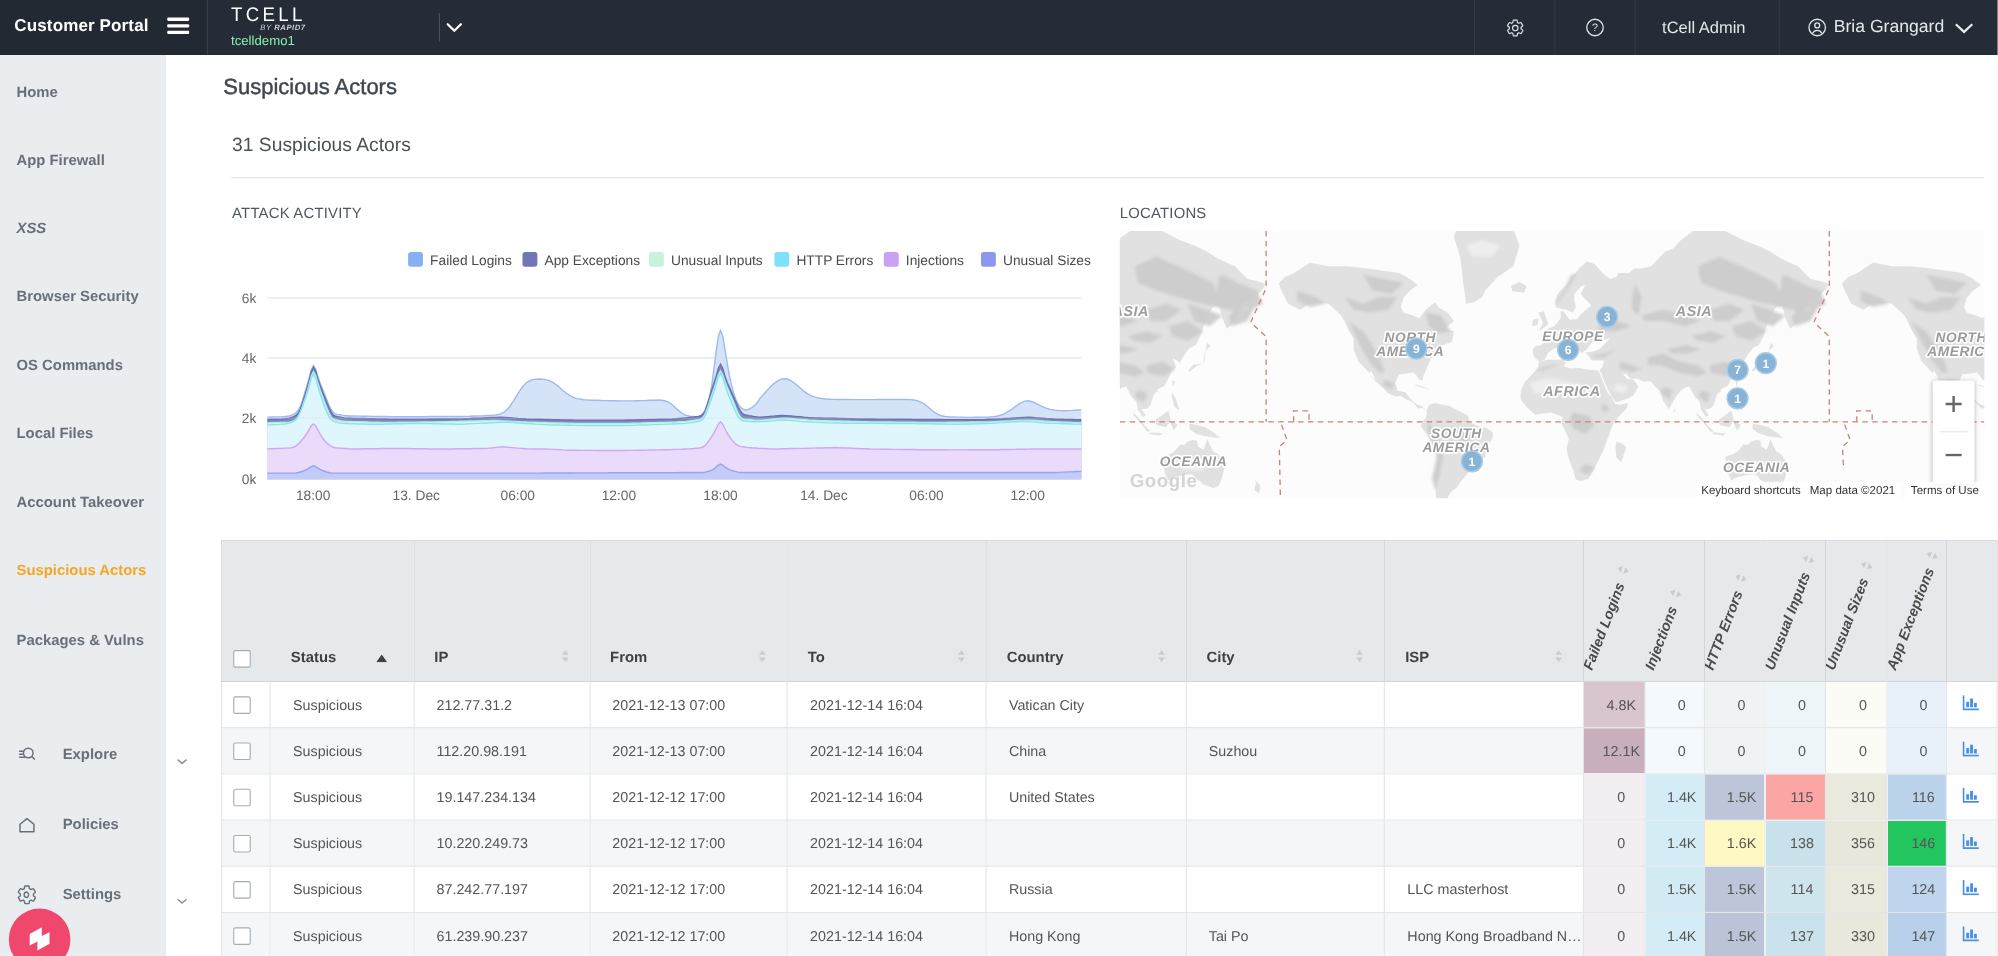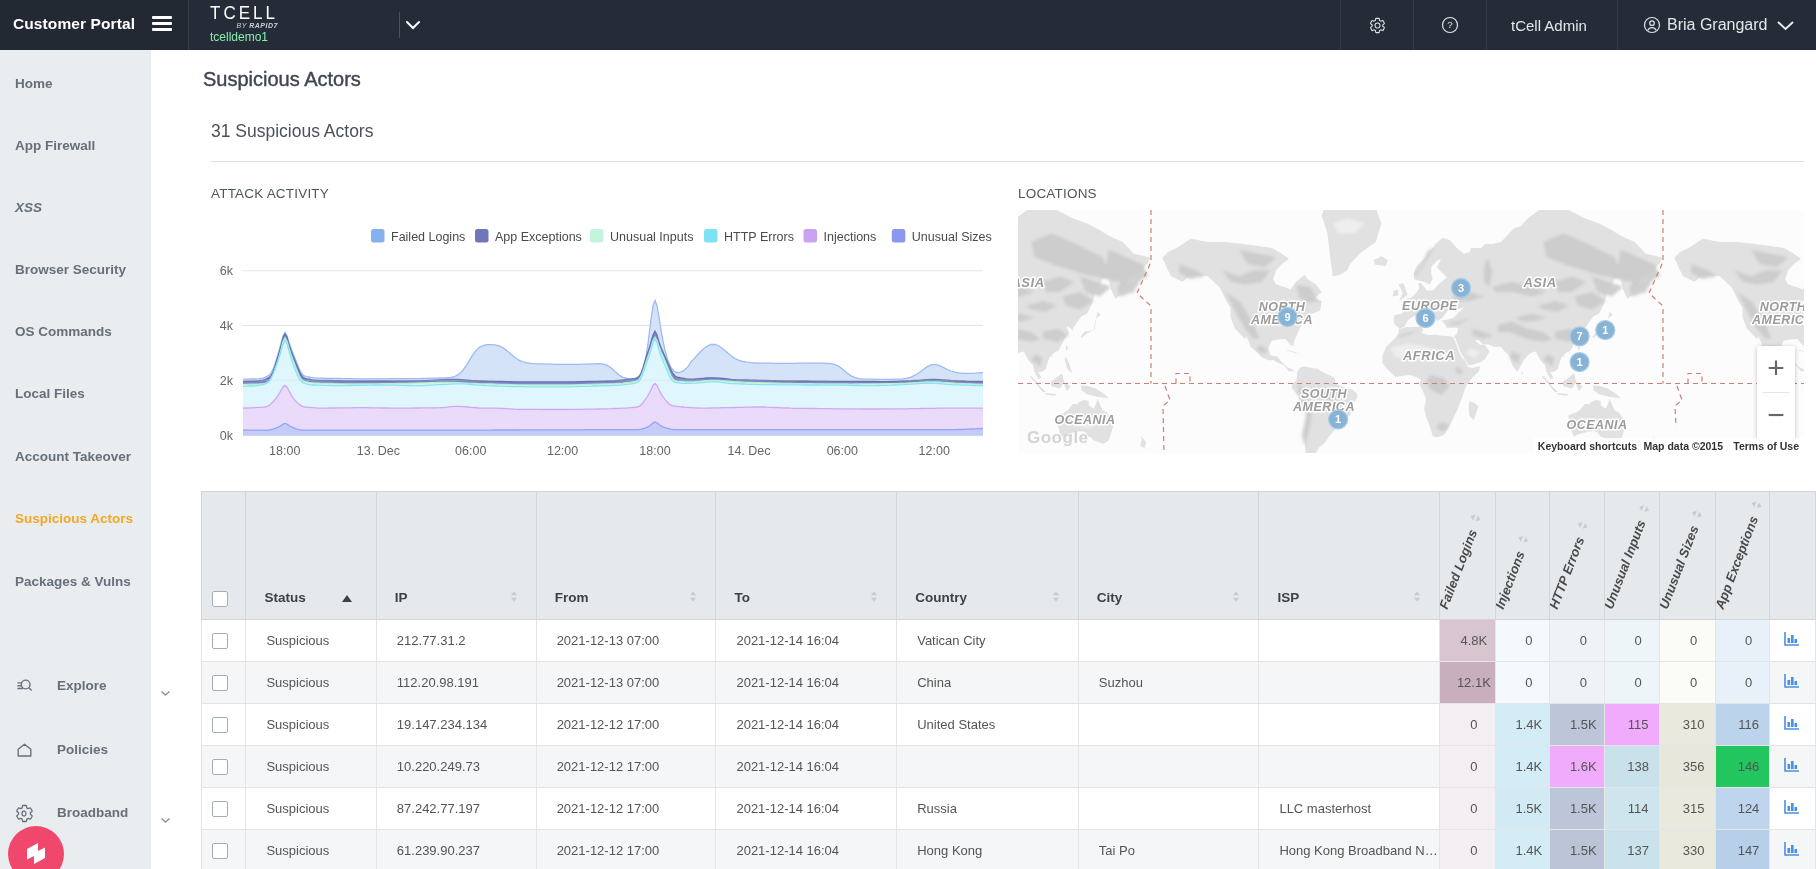--- a/index.html
+++ b/index.html
@@ -27,21 +27,21 @@
 .divider{position:absolute;left:210px;top:161px;width:1594px;height:1px;background:#e2e2e2}
 .label{position:absolute;font-size:13.5px;color:#4e565e;letter-spacing:0.2px}
 .chartsvg{position:absolute}
 .legt{font-size:12.5px;fill:#4a4a4a}
 .maplab{fill:#9b9b9b;font-style:italic;font-weight:bold;letter-spacing:0.5px;stroke:#ffffff;stroke-width:3px;paint-order:stroke;stroke-linejoin:round}
 .axlab{font-size:12.5px;fill:#666}
 .mapbox{position:absolute;left:1018px;top:210px;width:786px;height:243px}
 .zoomctl{position:absolute;left:739px;top:136px;width:38px;height:94px;background:#fff;box-shadow:0 1px 4px rgba(0,0,0,0.25);border-radius:2px;text-align:center}
 .zplus,.zminus{height:46px;font-size:30px;color:#666;line-height:44px;font-weight:400}
 .zsep{height:1px;background:#e6e6e6;margin:0 6px}
-.attr{position:absolute;bottom:0;height:15px;background:#ffffffd9;font-size:10.5px;font-weight:bold;color:#333;padding:2px 5px;white-space:nowrap}
+.attr{position:absolute;bottom:0;height:15px;background:#ffffffd9;font-size:10.5px;font-weight:normal;color:#333;padding:2px 5px;white-space:nowrap}
 .dt{position:absolute;left:201px;top:491px;border-collapse:collapse;table-layout:fixed;background:#fff}
 .dt th,.dt td{border:1px solid #e3e5e7;font-size:13px;color:#555;overflow:hidden;white-space:nowrap}
 .dt thead th{background:#e6e9eb;border-color:#d2d6d8;height:128px;vertical-align:bottom;padding:0 0 14px 18px;text-align:left;font-size:13.5px;font-weight:bold;color:#3c4148;position:relative}
 .dt td{height:42px;padding-left:20px}
 .dt tr.even td{background:#f5f6f7}
 .dt td.num{text-align:center;padding-left:12px}
 .dt td.cb,.dt th.cb{padding:0}
 .chk{width:16px;height:16px;border:1px solid #a3adb5;border-radius:2px;background:#fff}
 .sorticon{position:absolute;right:18px;bottom:14px}
 .throt{padding:0!important}
@@ -109,21 +109,21 @@
     <div class="schev" style="top:633px"><svg width="11" height="7" viewBox="0 0 11 7">
         <path d="M1.5 1.5 L5.5 5 L9.5 1.5" fill="none" stroke="#8a929b" stroke-width="1.4"></path>
       </svg></div>
     <div class="sicon" style="top:691px"><svg width="19" height="19" viewBox="0 0 24 24" fill="none" stroke="#67707a" stroke-width="1.7">
         <path d="M4 10.5 L12 4 L20 10.5 L20 19 L4 19 Z" stroke-linejoin="round"></path>
       </svg></div>
     <div class="sitem" style="top:692px;left:57px">Policies</div>
     <div class="sicon" style="top:754px"><svg width="19" height="19" viewBox="0 0 24 24">
         <path fill="none" stroke="#67707a" stroke-width="1.6" stroke-linejoin="round" d="M19.4 13c0-.3.1-.6.1-1s0-.7-.1-1l2.1-1.7c.2-.2.3-.5.1-.7l-2-3.5c-.1-.2-.4-.3-.6-.2l-2.5 1c-.5-.4-1.1-.7-1.7-1l-.4-2.6c0-.2-.2-.4-.5-.4h-4c-.2 0-.4.2-.5.4l-.4 2.6c-.6.3-1.2.6-1.7 1l-2.5-1c-.2-.1-.5 0-.6.2l-2 3.5c-.1.2-.1.5.1.7L4.5 11c0 .3-.1.6-.1 1s0 .7.1 1l-2.1 1.7c-.2.2-.3.5-.1.7l2 3.5c.1.2.4.3.6.2l2.5-1c.5.4 1.1.7 1.7 1l.4 2.6c0 .2.2.4.5.4h4c.2 0 .4-.2.5-.4l.4-2.6c.6-.3 1.2-.6 1.7-1l2.5 1c.2.1.5 0 .6-.2l2-3.5c.1-.2.1-.5-.1-.7L19.4 13zM12 15.2a3.2 3.2 0 1 1 0-6.4 3.2 3.5 0 0 1 0 6.4z"></path>
       </svg></div>
-    <div class="sitem" style="top:755px;left:57px">Broadband</div>
+    <div class="sitem" style="top:755px;left:57px">Settings</div>
     <div class="schev" style="top:760px"><svg width="11" height="7" viewBox="0 0 11 7">
         <path d="M1.5 1.5 L5.5 5 L9.5 1.5" fill="none" stroke="#8a929b" stroke-width="1.4"></path>
       </svg></div>
     <div class="intercom">
       <svg width="30" height="30" viewBox="0 0 30 30">
         <path fill="#fff" d="M6 10 L17 4 L17 12 L24 8.5 L24 19 L13 25 L13 17 L6 20.5 Z"></path>
       </svg>
     </div>
   </div>
 <div class="main"></div>
@@ -289,21 +289,21 @@
       <circle cx="1338.1" cy="419.4" r="9.5" fill="#87b3d7" stroke="#abcbe3" stroke-width="1.3"></circle>
       <text x="1338.1" y="423.4" text-anchor="middle" font-size="11" font-weight="bold" fill="#fff">1</text>
 <text x="1027" y="443" font-size="17" font-weight="bold" fill="#d4d4d4" letter-spacing="0.5">Google</text>
 </svg>
 <div class="zoomctl">
       <div class="zplus">+</div>
       <div class="zsep"></div>
       <div class="zminus">−</div>
     </div>
 <div class="attr" style="right:162px">Keyboard shortcuts</div>
-<div class="attr" style="right:76px">Map data ©2015</div>
+<div class="attr" style="right:76px">Map data ©2021</div>
 <div class="attr" style="right:0px">Terms of Use</div>
 </div>
 <table class="dt">
     <colgroup>
       <col style="width:44.5px">
       <col style="width:130.5px">
       <col style="width:160px">
       <col style="width:180px">
       <col style="width:181px">
       <col style="width:182px">
@@ -444,21 +444,21 @@
         <td>Suspicious</td>
         <td>19.147.234.134</td>
         <td>2021-12-12 17:00</td>
         <td>2021-12-14 16:04</td>
         <td>United States</td>
         <td></td>
         <td></td>
         <td class="num" style="background:#f2eef1">0</td>
         <td class="num" style="background:#d4ecf5">1.4K</td>
         <td class="num" style="background:#bcc6d8">1.5K</td>
-        <td class="num" style="background:#f0abfc">115</td>
+        <td class="num" style="background:#fca5a5">115</td>
         <td class="num" style="background:#e9e9de">310</td>
         <td class="num" style="background:#bcd3ec">116</td>
         <td class="ic"><svg width="15" height="14" viewBox="0 0 15 14">
             <path d="M1 0 L1 13 L15 13" stroke="#4a90e2" stroke-width="1.6" fill="none"></path>
             <rect x="3.5" y="6" width="2.6" height="5" fill="#4a90e2"></rect>
             <rect x="7" y="3" width="2.6" height="8" fill="#4a90e2"></rect>
             <rect x="10.5" y="7" width="2.6" height="4" fill="#4a90e2"></rect>
           </svg></td>
       </tr>
       <tr class="even">
@@ -467,21 +467,21 @@
         </td>
         <td>Suspicious</td>
         <td>10.220.249.73</td>
         <td>2021-12-12 17:00</td>
         <td>2021-12-14 16:04</td>
         <td></td>
         <td></td>
         <td></td>
         <td class="num" style="background:#f2eef1">0</td>
         <td class="num" style="background:#d4ecf5">1.4K</td>
-        <td class="num" style="background:#f0abfc">1.6K</td>
+        <td class="num" style="background:#fef9c3">1.6K</td>
         <td class="num" style="background:#c9e1ea">138</td>
         <td class="num" style="background:#e7e7dc">356</td>
         <td class="num" style="background:#22c55e">146</td>
         <td class="ic"><svg width="15" height="14" viewBox="0 0 15 14">
             <path d="M1 0 L1 13 L15 13" stroke="#4a90e2" stroke-width="1.6" fill="none"></path>
             <rect x="3.5" y="6" width="2.6" height="5" fill="#4a90e2"></rect>
             <rect x="7" y="3" width="2.6" height="8" fill="#4a90e2"></rect>
             <rect x="10.5" y="7" width="2.6" height="4" fill="#4a90e2"></rect>
           </svg></td>
       </tr>

